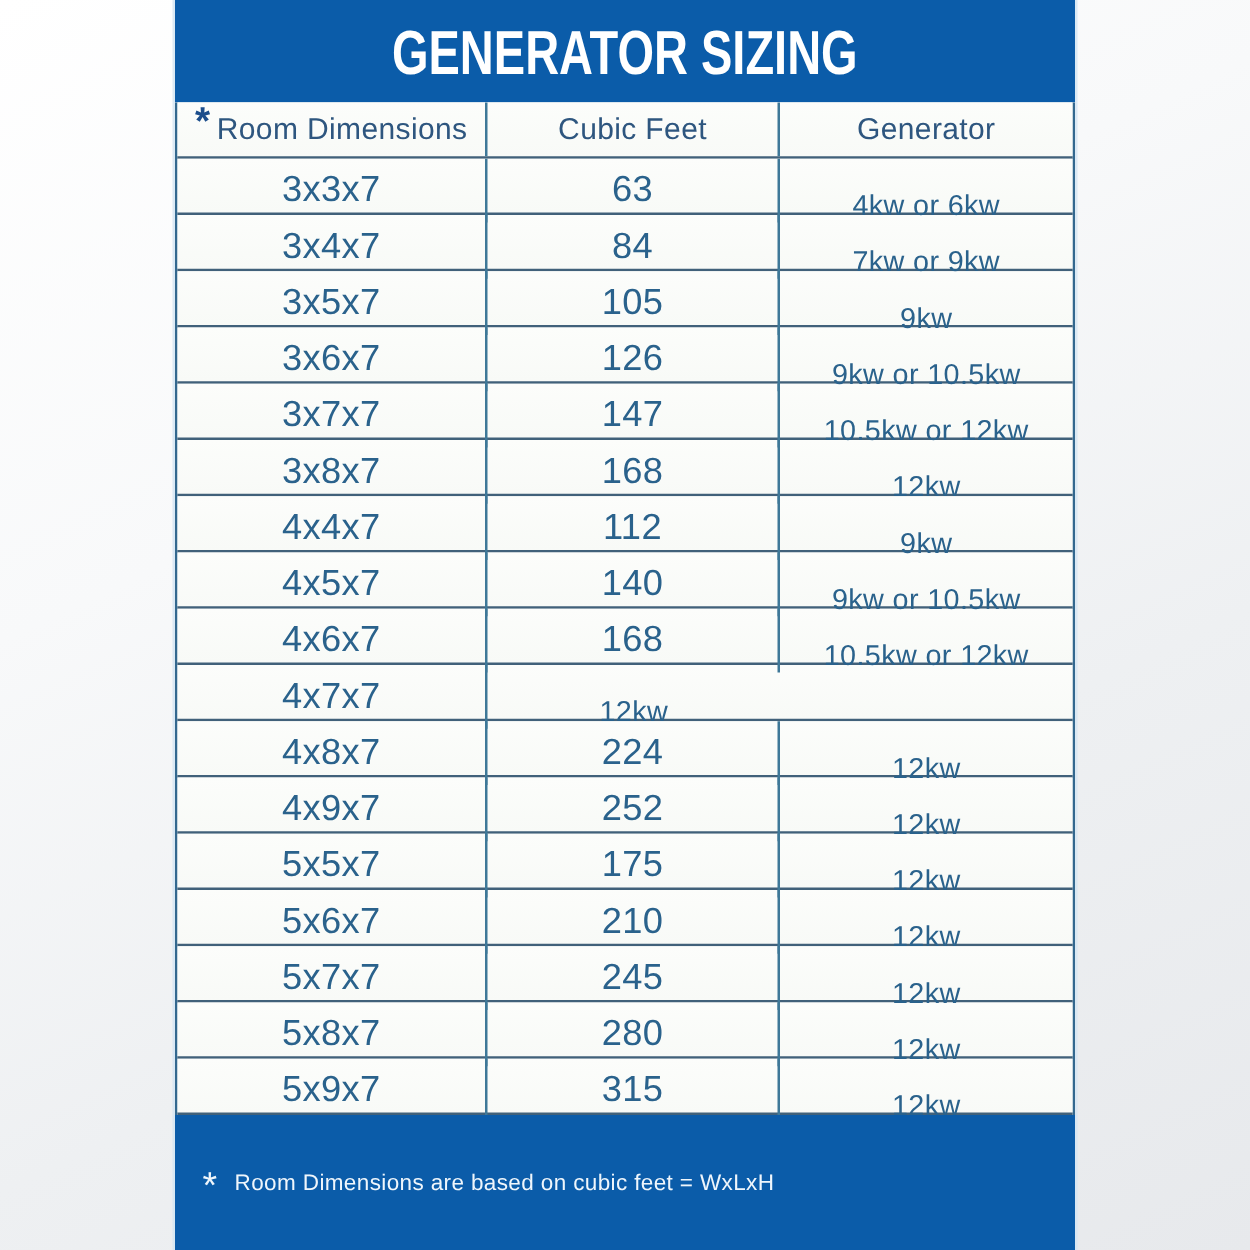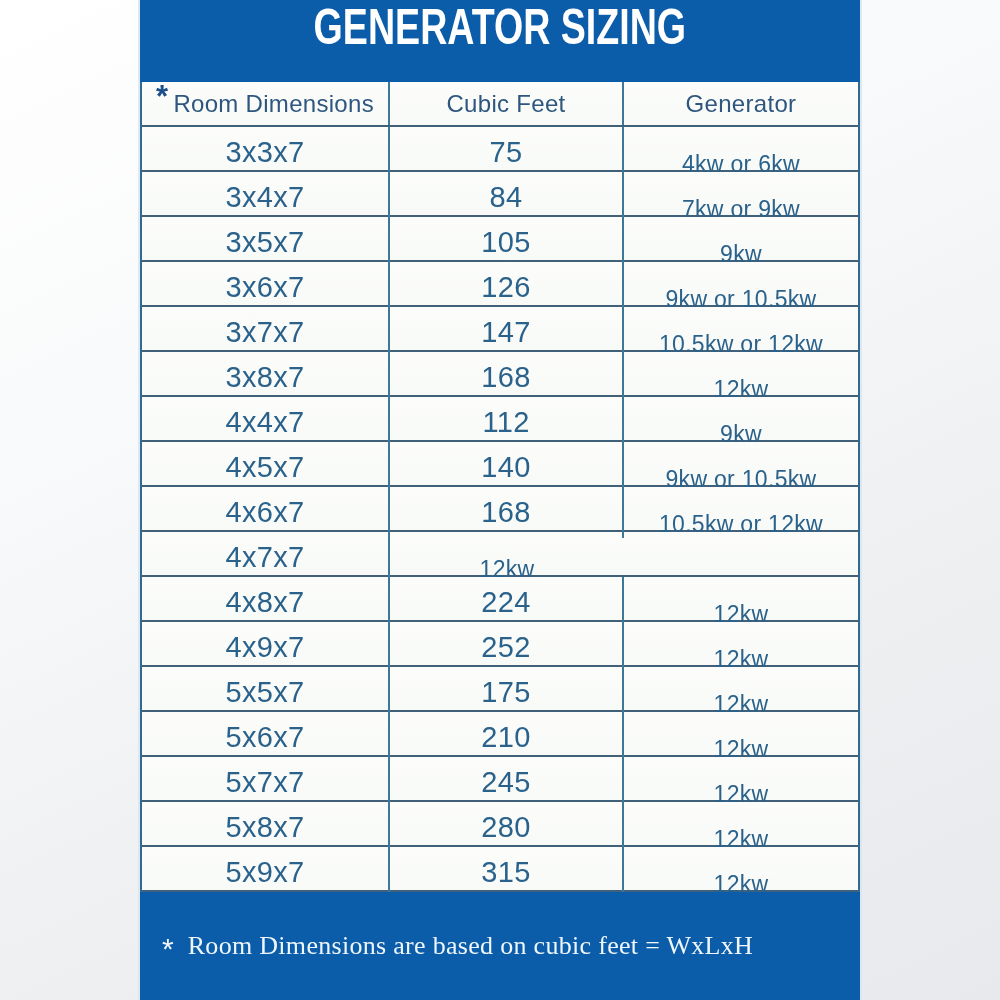--- a/index.html
+++ b/index.html
@@ -11,21 +11,21 @@
   .card {
     position: absolute; left: 140px; top: 0;
     width: 720px; height: 1000px;
     display: flex; flex-direction: column;
     box-shadow: 0 0 0 2px rgba(214, 230, 243, 0.85);
     background: #fafbf8;
   }
   .title-bar {
     height: 82px; flex: 0 0 82px;
     background: #0b5ca9;
-    display: flex; justify-content: center;
+    display: flex; align-items: center; justify-content: center;
   }
   .title-text {
     color: #ffffff;
     font-size: 47px;
     font-weight: 800;
     letter-spacing: 0px;
     transform: scaleX(0.80) scaleY(1.06);
     white-space: nowrap;
   }
   .grid-table {
@@ -73,23 +73,22 @@
     gap: 14px;
   }
   .foot-marker {
     color: #eff6fc;
     font-size: 30px;
     line-height: 0;
     position: relative; top: 3px;
   }
   .foot-text {
     color: #eff6fc;
-    font-size: 26px;
+    font-size: 18px;
     letter-spacing: 0.3px;
-    font-family: Liberation Serif, serif;
   }
 </style>
 </head>
 <body>
 
 <div class="card">
 
   <div class="title-bar">
     <span class="title-text">GENERATOR SIZING</span>
   </div>
@@ -103,21 +102,21 @@
       <div class="t-cell">
         <span>Cubic Feet</span>
       </div>
       <div class="t-cell">
         <span>Generator</span>
       </div>
     </div>
     <div id="table-body">
   <div class="t-row">
     <div class="t-cell">3x3x7</div>
-    <div class="t-cell">75</div>
+    <div class="t-cell">63</div>
     <div class="t-cell gen-cell">4kw or 6kw</div>
   </div>
 
   <div class="t-row">
     <div class="t-cell">3x4x7</div>
     <div class="t-cell">84</div>
     <div class="t-cell gen-cell">7kw or 9kw</div>
   </div>
 
   <div class="t-row">

